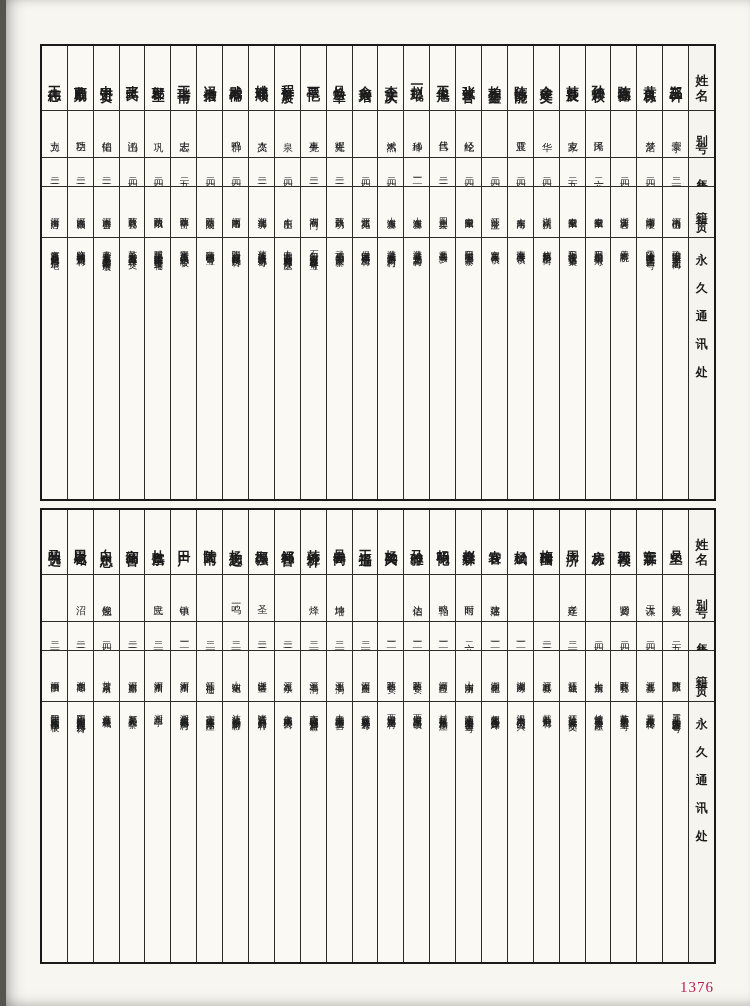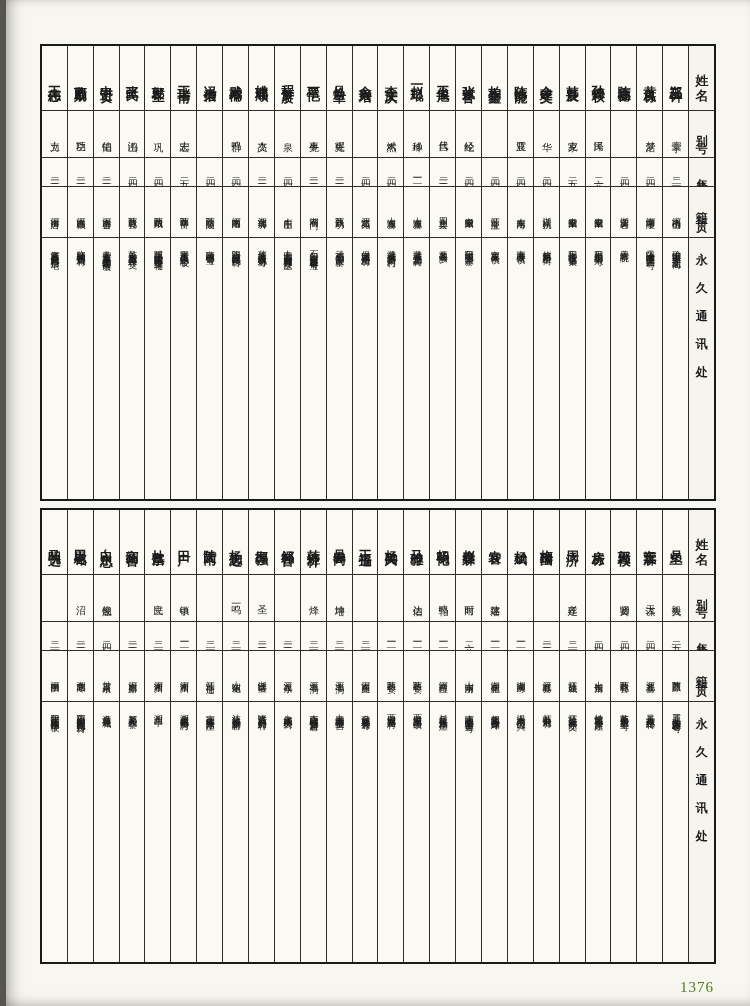--- a/index.html
+++ b/index.html
@@ -65,21 +65,21 @@
   .head .cell { background:#f6f4ee; }
   .h-label { font-weight:bold; }
   .h-name   { font-size:13px; letter-spacing:14px; }
   .h-alias  { font-size:12px; letter-spacing:9px; }
   .h-age    { font-size:11px; letter-spacing:3px; }
   .h-origin { font-size:12px; letter-spacing:10px; }
   .h-addr   { font-size:12px; letter-spacing:28px; }
   .pageno {
     position:absolute; right:36px; bottom:10px;
     font-family:"Liberation Serif", serif;
-    font-size:15px; color:#4d7c0f; letter-spacing:1px;
+    font-size:15px; color:#be185d; letter-spacing:1px;
   }
 </style>
 </head>
 <body>
 
 <div class="scan">
   <div class="paper">
     <div class="tables">
 
       <section class="dtable">

